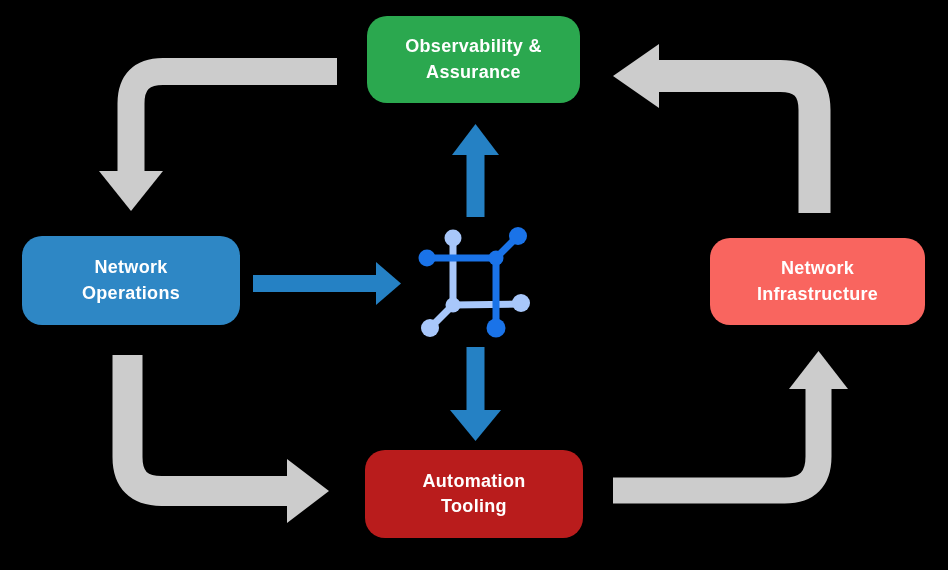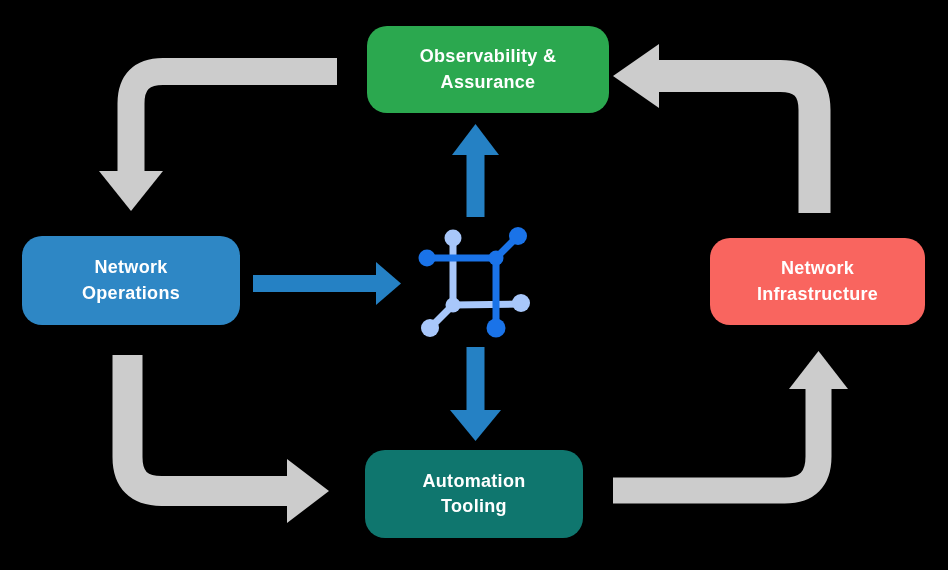--- a/index.html
+++ b/index.html
@@ -23,21 +23,21 @@
   }
   .node .label {
     color: var(--text, #fff);
     font-size: 18px;
     font-weight: 600;
     letter-spacing: 0.3px;
     line-height: 1.4;
     text-align: center;
     white-space: pre-line;
   }
-  #node-observability  { left: 367px; top: 26px;  width: 242px; height: 87px; }
+  #node-observability  { left: 367px; top: 16px;  width: 213px; height: 87px; }
   #node-operations     { left: 22px;  top: 236px; width: 218px; height: 89px; }
   #node-infrastructure { left: 710px; top: 238px; width: 215px; height: 87px; }
   #node-automation     { left: 365px; top: 450px; width: 218px; height: 88px; }
 
   #arrow-layer {
     position: absolute;
     left: 0; top: 0;
     width: 948px; height: 570px;
   }
   .gray-shaft  { fill: none; stroke: var(--arrow-gray, #ccc); }
@@ -119,18 +119,18 @@
   <div id="node-operations" class="node" style="background: rgb(46, 135, 197);">
     <span class="label">Network
 Operations</span>
   </div>
 
   <div id="node-infrastructure" class="node" style="background: rgb(249, 101, 95);">
     <span class="label">Network
 Infrastructure</span>
   </div>
 
-  <div id="node-automation" class="node" style="background: #0f766e;">
+  <div id="node-automation" class="node" style="background: #b91c1c;">
     <span class="label">Automation
 Tooling</span>
   </div>
 
 </div>
 
 </body></html>

